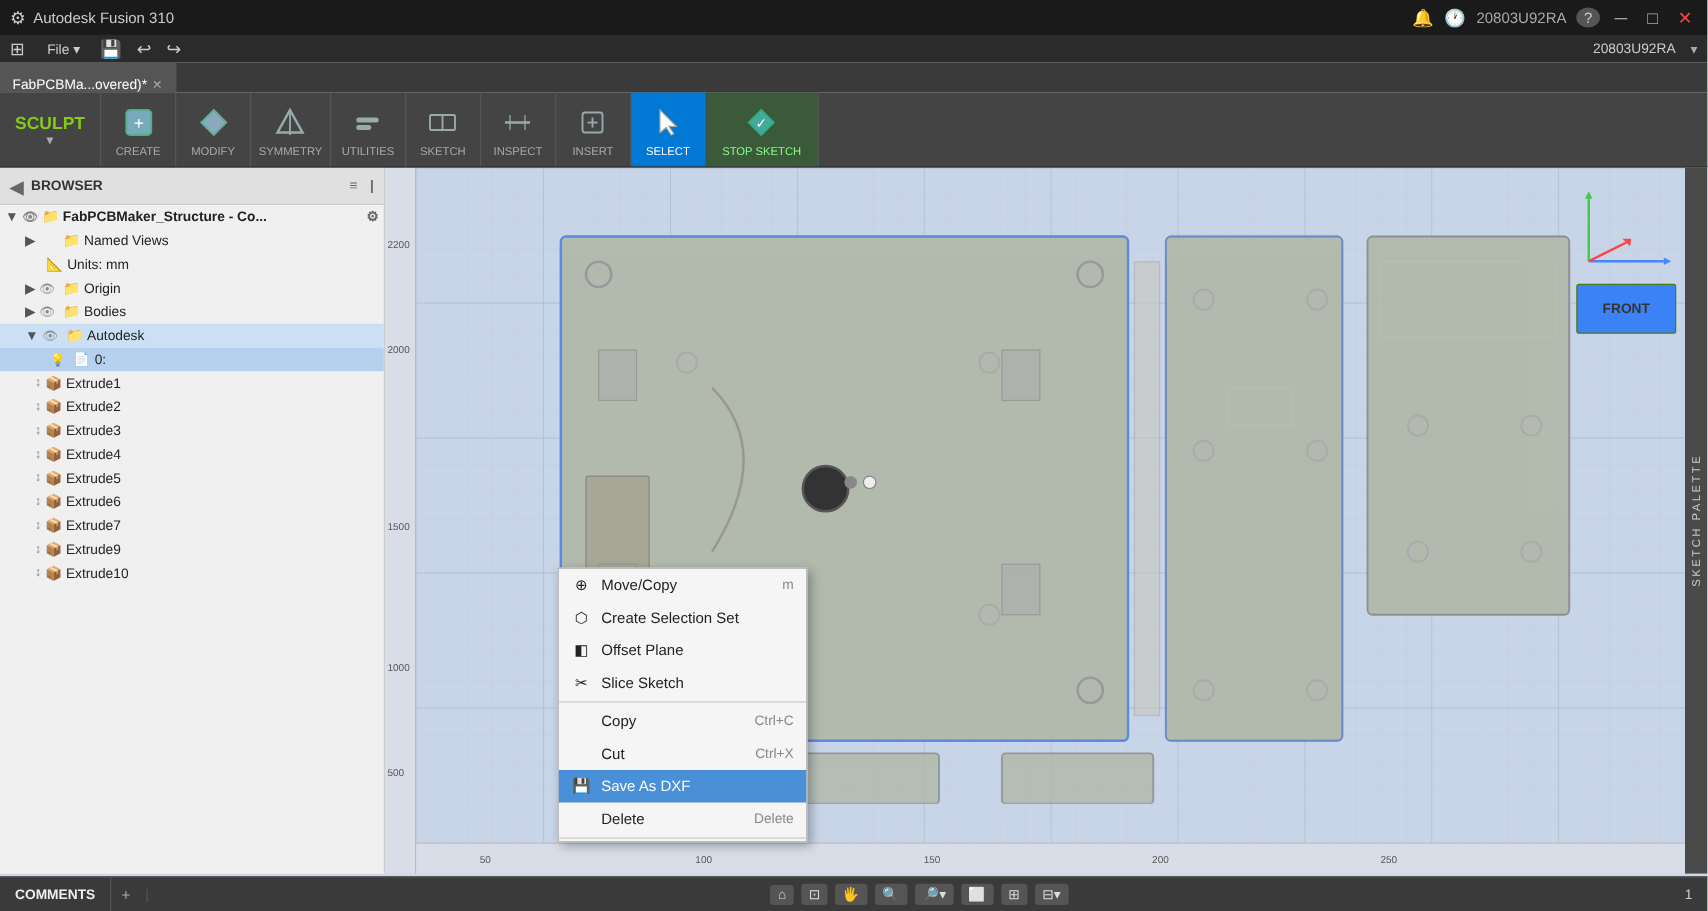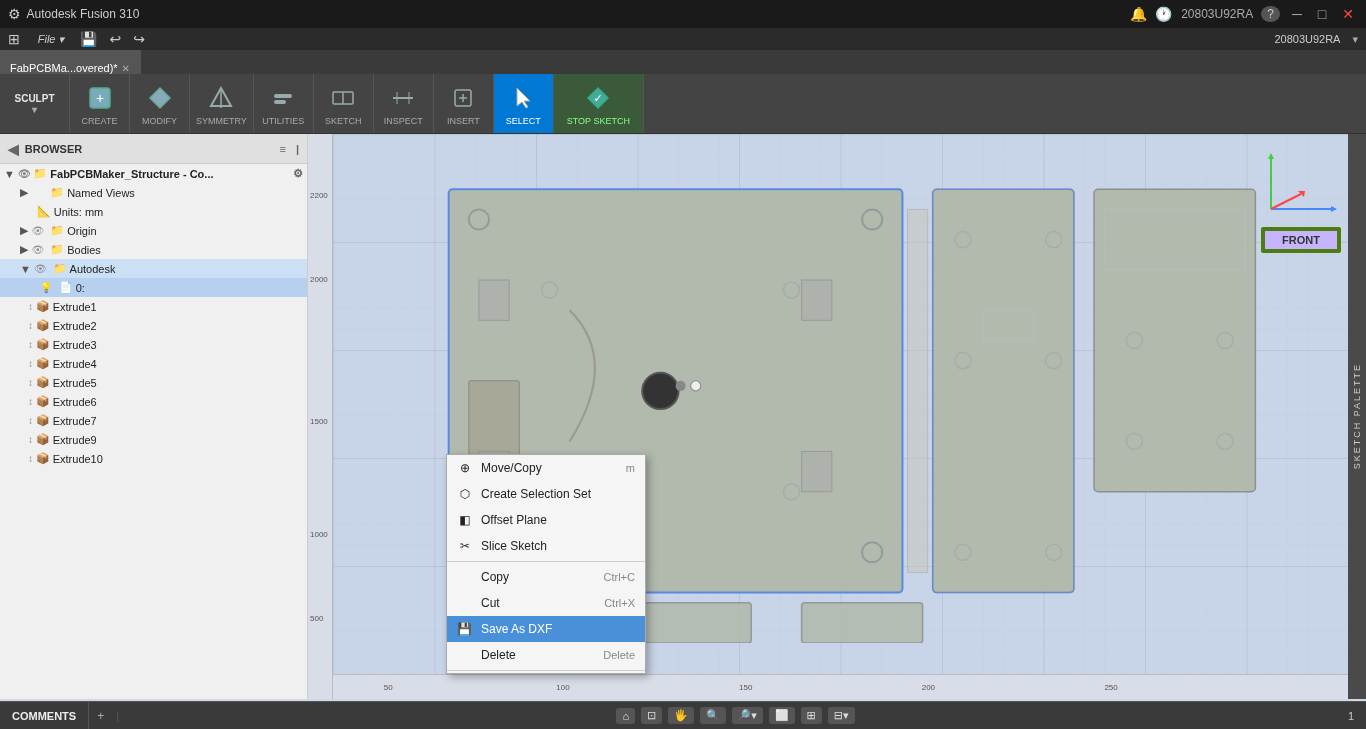--- a/index.html
+++ b/index.html
@@ -14,21 +14,21 @@
     #titlebar .title-left { display: flex; align-items: center; gap: 6px; }
     #titlebar .title-right { display: flex; align-items: center; gap: 8px; }
     #titlebar .win-btn { color: #aaa; cursor: pointer; font-size: 14px; padding: 0 4px; }
 
     
     #menubar {
       position: absolute; top: 28px; left: 0; width: 1366px; height: 22px;
       background: #2b2b2b; display: flex; align-items: center;
       color: #ccc; font-size: 11px; z-index: 100;
     }
-    #menubar .menu-item { padding: 2px 10px; cursor: pointer; font-style: italic; }
+    #menubar .menu-item { padding: 2px 10px; cursor: pointer; }
     #menubar .menu-right { margin-left: auto; display: flex; align-items: center; gap: 12px; padding-right: 8px; }
 
     
     #tabbar {
       position: absolute; top: 50px; left: 0; width: 1366px; height: 24px;
       background: #3a3a3a; display: flex; align-items: center; z-index: 100;
     }
     .tab {
       height: 24px; display: flex; align-items: flex-end; padding: 0 10px;
       color: #ccc; font-size: 11px; cursor: pointer; border-right: 1px solid #555;
@@ -188,21 +188,21 @@
 <div id="tabbar">
   <div class="tab active">
     <span>FabPCBMa...overed)*</span>
     <span class="tab-close">✕</span>
   </div>
 </div>
 
 <div id="toolbar">
 
   <div class="sculpt-mode">
-    <span style="font-size:10px;color:#e5e5e5;font-weight:bold;">SCULPT</span>
+    <span style="font-size:14px;color:#84cc16;font-weight:bold;">SCULPT</span>
     <span style="font-size:10px;color:#aaa;">▾</span>
   </div>
 
   <div class="toolbar-section">
     <div class="section-icons">
       <div class="tool-icon">
         <svg width="28" height="28" viewBox="0 0 28 28">
             <rect x="4" y="4" width="20" height="20" rx="3" fill="#7ab" stroke="#5a8" stroke-width="1.5"></rect>
             <text x="14" y="19" text-anchor="middle" font-size="14" fill="#fff">+</text>
           </svg>
@@ -505,21 +505,21 @@
       <svg width="80" height="80" viewBox="0 0 80 80">
 
         <line x1="10" y1="65" x2="70" y2="65" stroke="#4488ff" stroke-width="2"></line>
         <line x1="10" y1="65" x2="10" y2="15" stroke="#44cc44" stroke-width="2"></line>
         <line x1="10" y1="65" x2="40" y2="50" stroke="#ff4444" stroke-width="2"></line>
 
         <polygon points="70,62 70,68 76,65" fill="#4488ff"></polygon>
         <polygon points="7,15 13,15 10,9" fill="#44cc44"></polygon>
         <polygon points="37,47 43,53 44,47" fill="#ff4444"></polygon>
       </svg>
-      <div style="background:#c4b5fd;border:4px solid #4d7c0f;padding:3px 7px;font-size:11px;font-weight:bold;color:#333;border-radius:2px;text-align:center;">FRONT</div>
+      <div style="background:#3b82f6;border:1px solid #4d7c0f;padding:13px 7px;font-size:11px;font-weight:bold;color:#333;border-radius:2px;text-align:center;">FRONT</div>
     </div>
 
     <div id="right-palette">
       <span style="writing-mode:vertical-rl;transform:rotate(180deg);font-size:9px;color:#ccc;letter-spacing:2px;text-transform:uppercase;">SKETCH PALETTE</span>
     </div>
 
     <div id="context-menu">
 
       <div class="ctx-item">
         <span class="ctx-icon">⊕</span>

